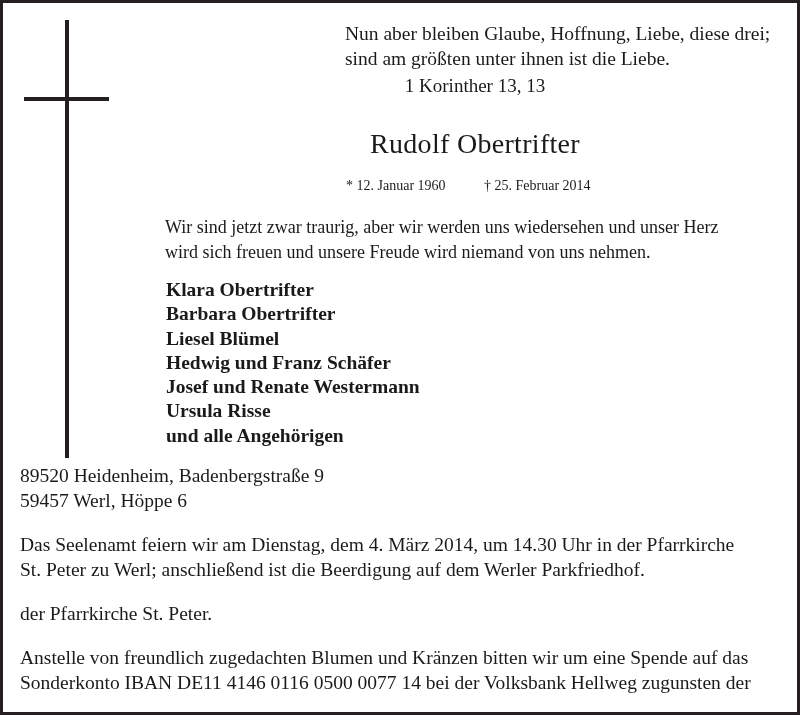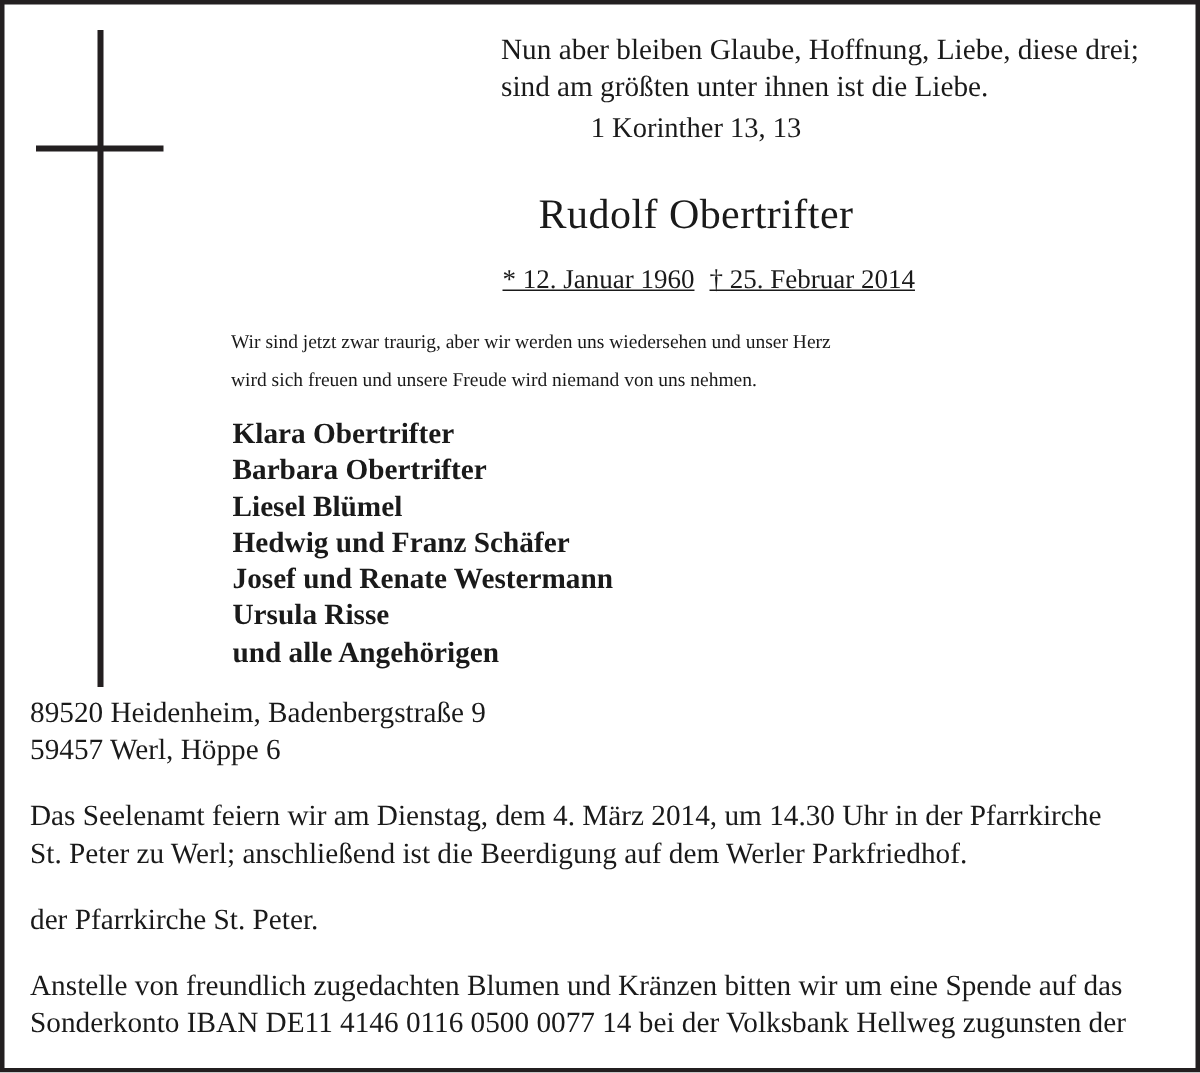--- a/index.html
+++ b/index.html
@@ -44,21 +44,21 @@
     left: 21px;
     top: 94px;
     width: 85px;
     height: 4px;
     background: #231f20;
   }
 
   
   .upper {
     position: absolute;
-    left: 149px;
+    left: 160px;
     top: 0;
     width: 624px;
   }
 
   .verse-top {
     margin-top: 18px;
     font-size: 19.5px;
     line-height: 25px;
     text-align: left;
     padding-left: 182px;
@@ -79,30 +79,29 @@
     font-size: 28px;
     line-height: 48px;
     font-weight: normal;
     letter-spacing: 0.3px;
   }
 
   .dates {
     margin-top: 6px;
     display: flex;
     justify-content: center;
-    font-size: 18px;
+    font-size: 14px;
     line-height: 24px;
-    text-decoration: underline;
   }
   .date-birth { width: 248px; padding-left: 110px; box-sizing: border-box; }
   .date-death { width: 230px; }
 
   .verse-body {
     margin-top: 17px;
-    font-size: 13px;
+    font-size: 18px;
     line-height: 25px;
     padding-left: 2px;
   }
   .verse-body .line { white-space: nowrap; }
 
   .mourners {
     margin-top: 13px;
     padding-left: 3px;
     font-weight: bold;
     font-size: 19.5px;

